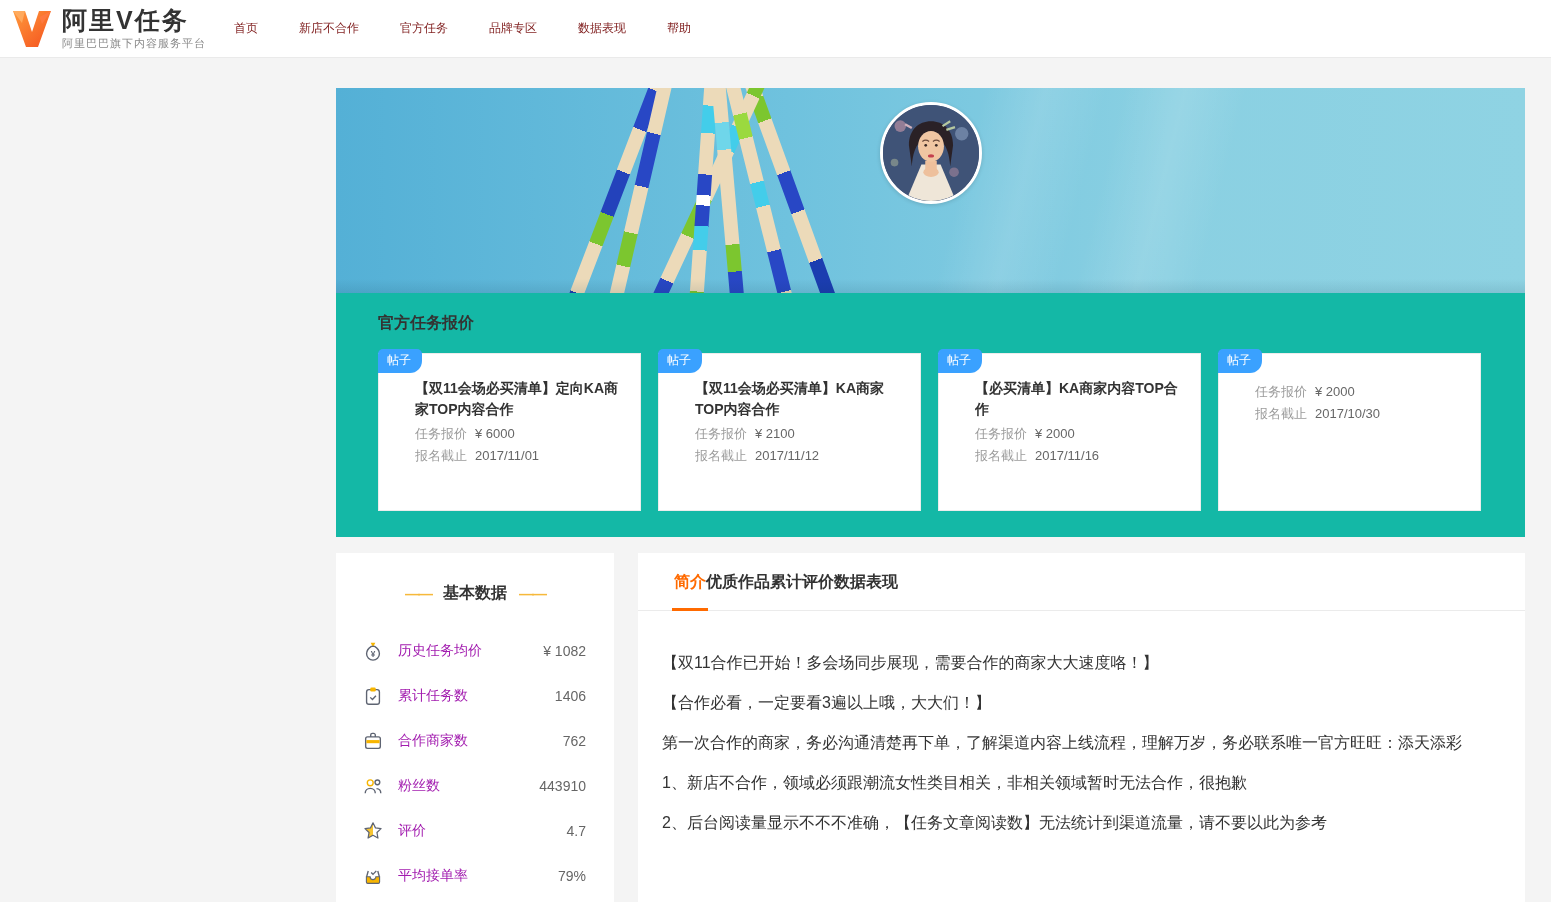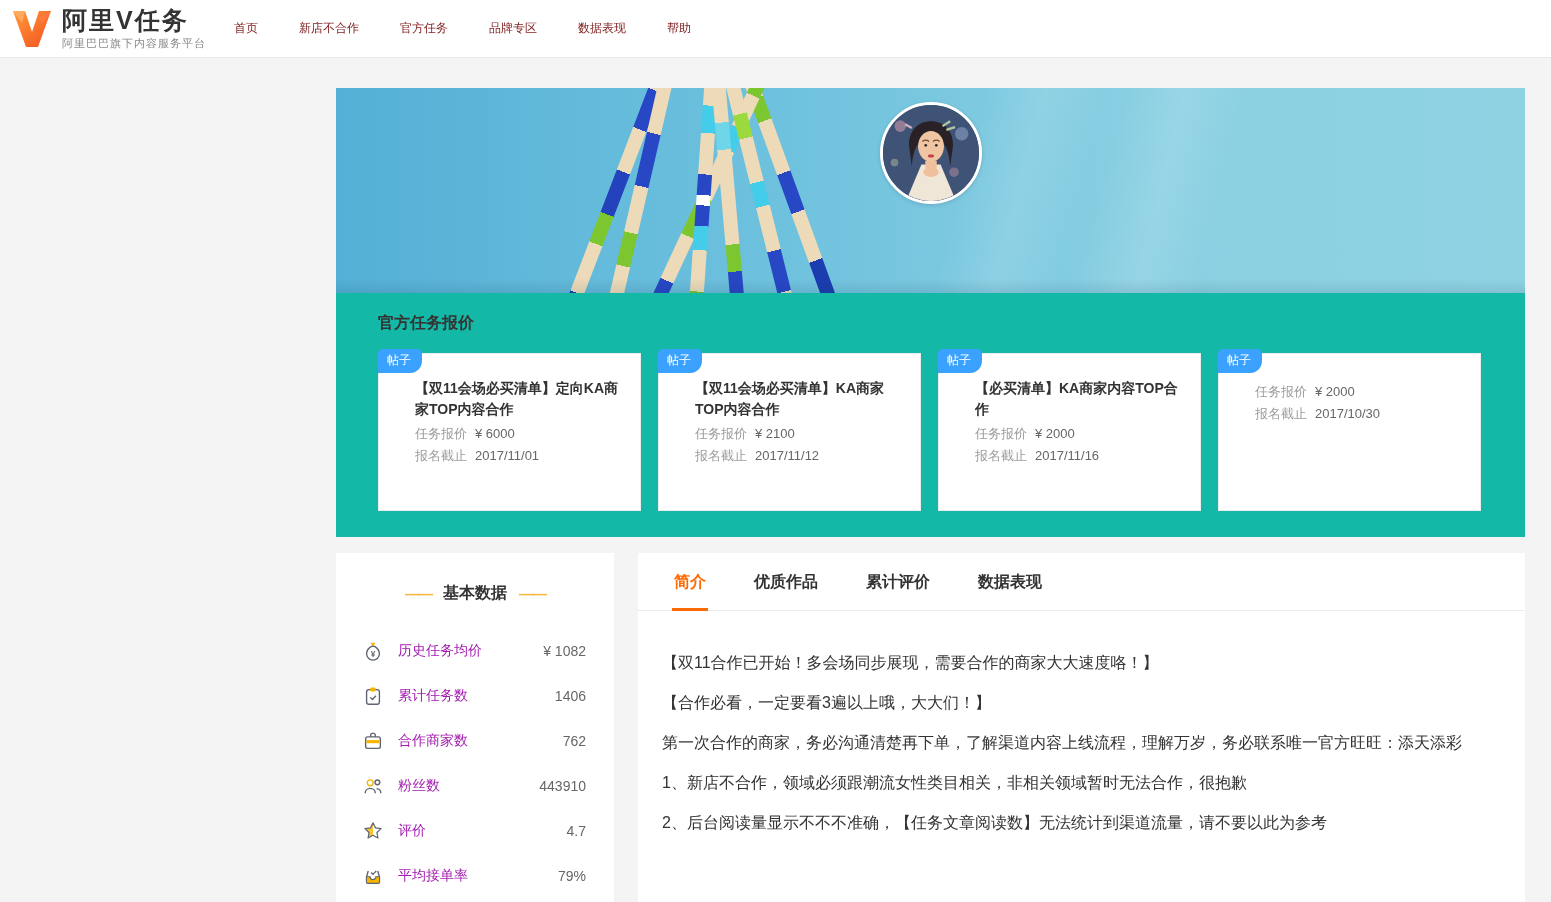--- a/index.html
+++ b/index.html
@@ -67,21 +67,21 @@
   .side-card { width:278px; background:#fff; padding-top:30px; }
   .side-heading { display:flex; align-items:center; justify-content:center; gap:12px; margin-bottom:24px; }
   .dash { color:#f6b93b; font-size:15px; font-weight:bold; letter-spacing:-2px; }
   .side-heading-txt { font-size:16px; font-weight:bold; color:#333; }
   .stat-row { display:flex; align-items:center; height:45px; padding:0 28px 0 26px; }
   .stat-row svg { width:22px; height:22px; flex:0 0 22px; }
   .stat-label { font-size:14px; color:#a21caf; margin-left:14px; }
   .stat-value { font-size:14px; color:#666; margin-left:auto; }
 
   .main-card { flex:1; background:#fff; }
-  .tabbar { display:flex; gap:48px; padding:0 36px; border-bottom:1px solid #ebebeb; height:58px; align-items:center; }
+  .tabbar { display:flex; padding:0 36px; border-bottom:1px solid #ebebeb; height:58px; align-items:center; }
   .tab { font-size:16px; font-weight:bold; color:#333; height:58px; line-height:58px; position:relative; cursor:pointer; }
   .tab.active { color:#ff6a00; }
   .tab.active::after { content:""; position:absolute; left:-2px; right:-2px; bottom:0; height:3px; background:#ff6a00; }
   .intro { padding:32px 24px; }
   .intro p { font-size:16px; color:#333; line-height:40px; white-space:nowrap; }
 </style>
 </head>
 <body>
 
 <div class="header">

